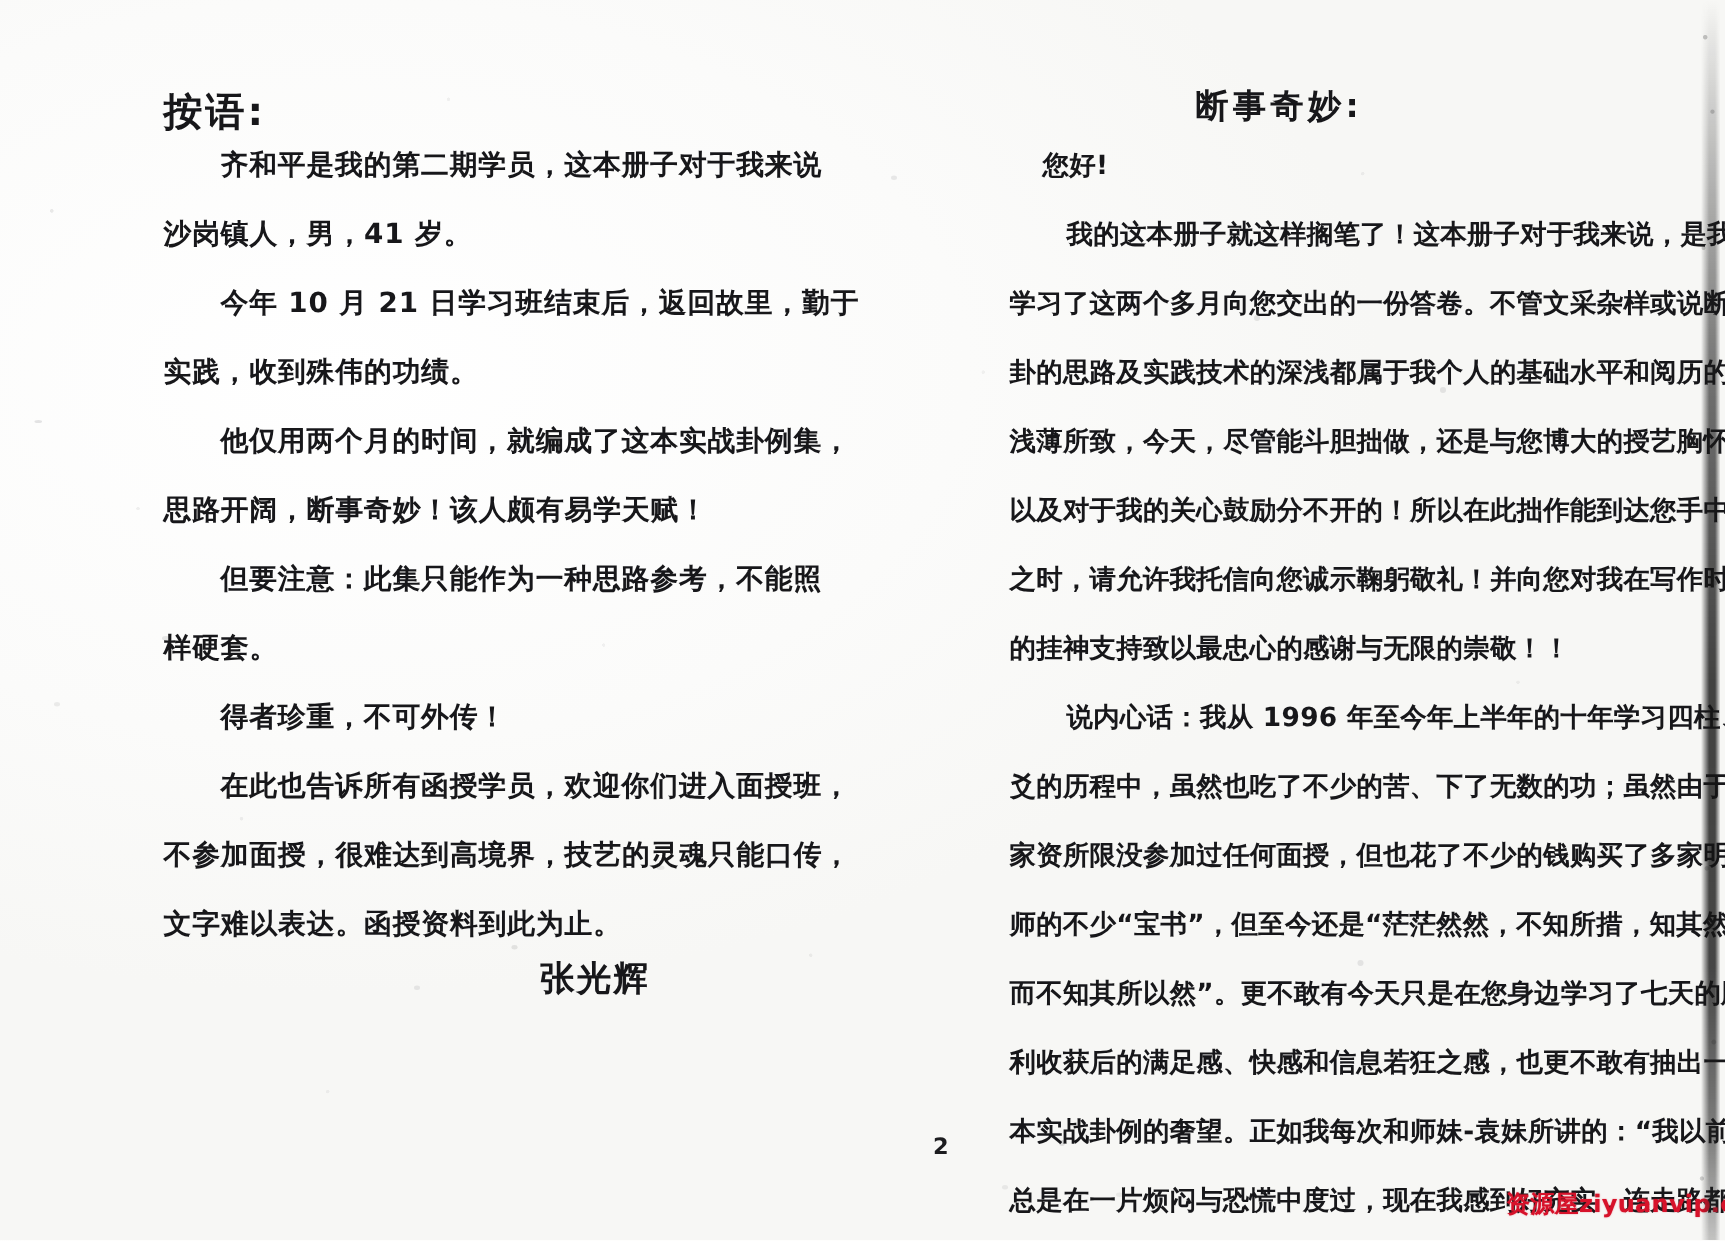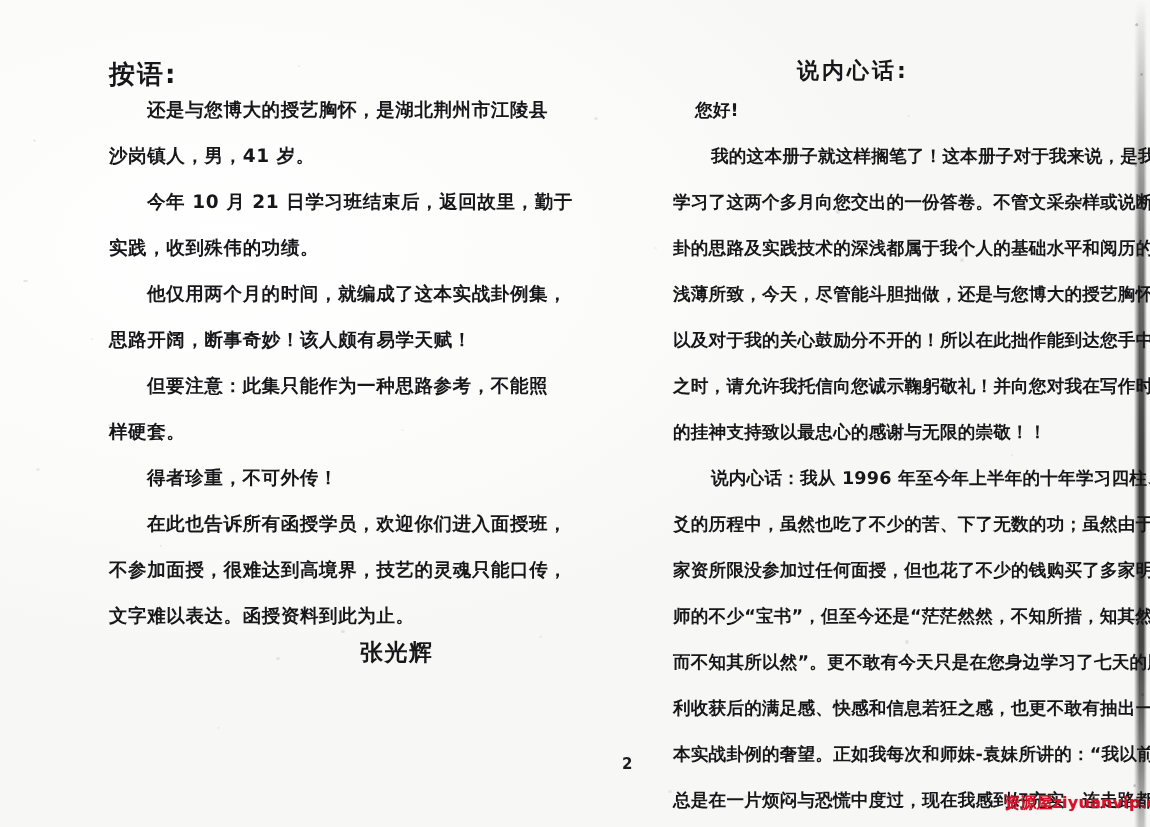--- a/index.html
+++ b/index.html
@@ -203,21 +203,21 @@
   <div class="smudge" style="left:706px; top:760px; width:4px;  height:4px;  opacity:.45;"></div>
   <div class="smudge" style="left:668px; top:790px; width:4px;  height:3px;  opacity:.28;"></div>
   <div class="smudge" style="left:744px; top:795px; width:5px;  height:3px;  opacity:.25;"></div>
 
   <div class="col col-left">
 
     <div class="doc-text heading" id="heading-left">按语:</div>
 
     <div class="body-block" id="block-left">
 
-      <div class="doc-text body-line indent">还是与您博大的授艺胸怀，是湖北荆州市江陵县</div>
+      <div class="doc-text body-line indent">齐和平是我的第二期学员，这本册子对于我来说</div>
       <div class="doc-text body-line">沙岗镇人，男，41 岁。</div>
 
       <div class="doc-text body-line indent">今年 10 月 21 日学习班结束后，返回故里，勤于</div>
       <div class="doc-text body-line">实践，收到殊伟的功绩。</div>
 
       <div class="doc-text body-line indent">他仅用两个月的时间，就编成了这本实战卦例集，</div>
       <div class="doc-text body-line">思路开阔，断事奇妙！该人颇有易学天赋！</div>
 
       <div class="doc-text body-line indent">但要注意：此集只能作为一种思路参考，不能照</div>
       <div class="doc-text body-line">样硬套。</div>
@@ -230,21 +230,21 @@
     </div>
 
     <div id="signature">
       <div class="doc-text sig-line">张光辉</div>
     </div>
 
   </div>
 
   <div class="col col-right">
 
-    <div class="doc-text heading" id="heading-right">说内心话:</div>
+    <div class="doc-text heading" id="heading-right">断事奇妙:</div>
 
     <div class="body-block" id="block-right">
       <div class="doc-text body-line" style="padding-left:22px;">您好!</div>
 
       <div class="doc-text body-line indent">我的这本册子就这样搁笔了！这本册子对于我来说，是我</div>
       <div class="doc-text body-line">学习了这两个多月向您交出的一份答卷。不管文采杂样或说断</div>
       <div class="doc-text body-line">卦的思路及实践技术的深浅都属于我个人的基础水平和阅历的</div>
       <div class="doc-text body-line">浅薄所致，今天，尽管能斗胆拙做，还是与您博大的授艺胸怀</div>
       <div class="doc-text body-line">以及对于我的关心鼓励分不开的！所以在此拙作能到达您手中</div>
       <div class="doc-text body-line">之时，请允许我托信向您诚示鞠躬敬礼！并向您对我在写作时</div>

